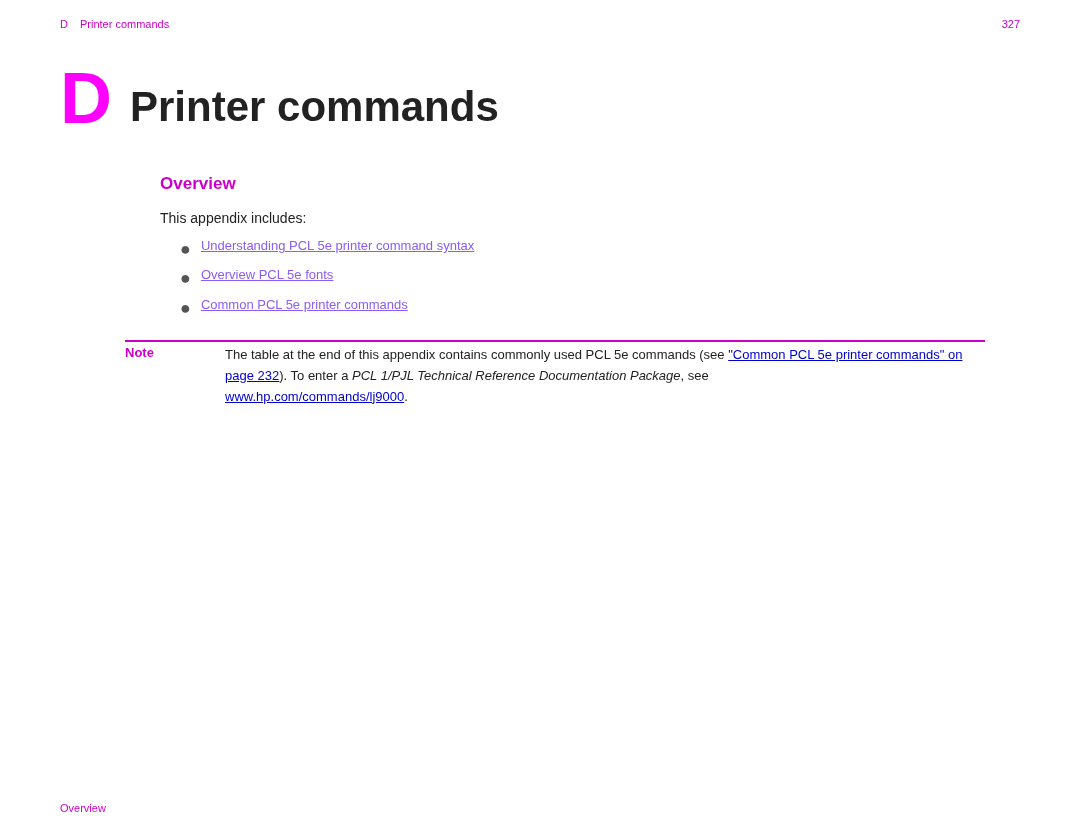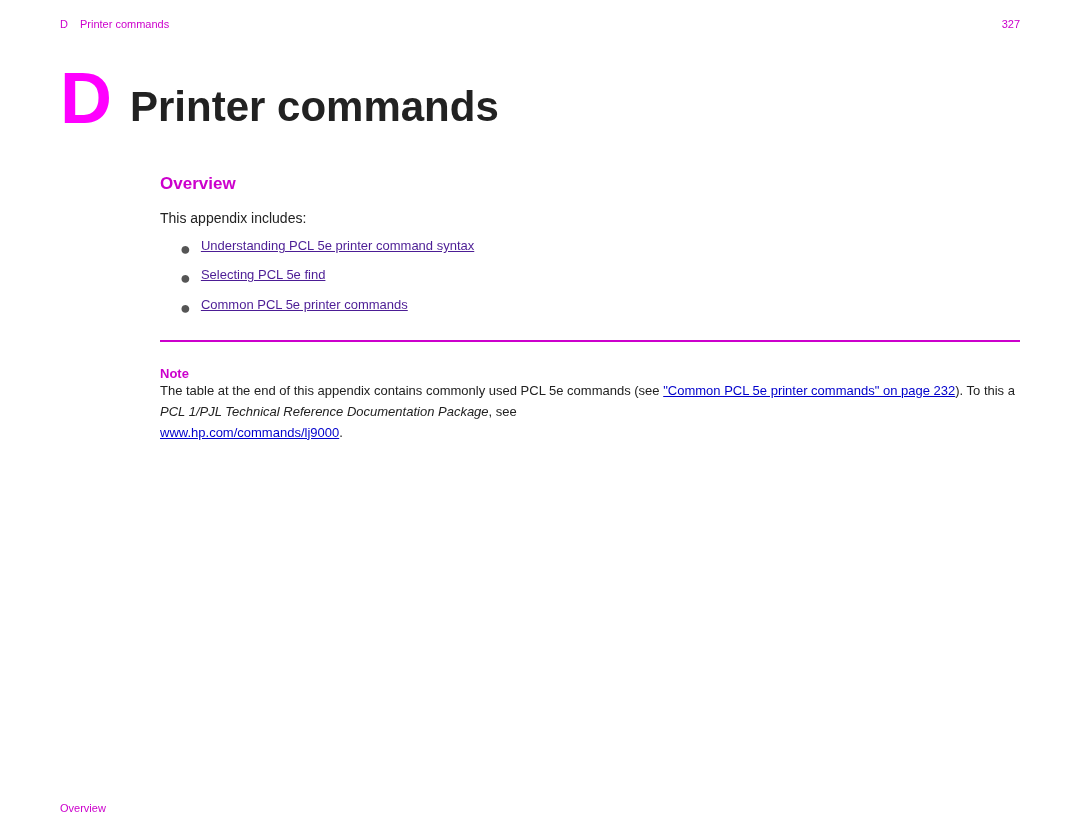--- a/index.html
+++ b/index.html
@@ -118,35 +118,34 @@
     }
 
     .bullet-dot {
       color: #555555;
       font-size: 18px;
       line-height: 1.3;
       flex-shrink: 0;
     }
 
     .bullet-link {
-      color: #4c1d95;
+      color: #8b5cf6;
       text-decoration: underline;
       font-size: 13px;
       cursor: pointer;
     }
 
     
     .note-section {
       display: flex;
-      margin-left: 100px;
+      margin-left: 65px;
       margin-top: 16px;
       max-width: 860px;
       border-top: 2px solid #cc00cc;
-      padding-top: 24px;
-      flex-direction: column;
+      padding-top: 3px;
     }
 
     .note-label {
       font-size: 13px;
       font-weight: bold;
       color: #cc00cc;
       min-width: 100px;
       flex-shrink: 0;
     }
 
@@ -207,32 +206,32 @@
 
     <div class="appendix-text">This appendix includes:</div>
 
     <div class="bullet-list">
       <div class="bullet-item">
         <span class="bullet-dot">●</span>
         <a class="bullet-link" href="#">Understanding PCL 5e printer command syntax</a>
       </div>
       <div class="bullet-item">
         <span class="bullet-dot">●</span>
-        <a class="bullet-link" href="#">Selecting PCL 5e find</a>
+        <a class="bullet-link" href="#">Overview PCL 5e fonts</a>
       </div>
       <div class="bullet-item">
         <span class="bullet-dot">●</span>
         <a class="bullet-link" href="#">Common PCL 5e printer commands</a>
       </div>
     </div>
 
     <div class="note-section">
       <div class="note-label">Note</div>
       <div class="note-content">
-        <span>The table at the end of this appendix contains commonly used PCL 5e commands (see </span><a class="note-link" href="#">"Common PCL 5e printer commands" on page 232</a><span>). To this a </span><span class="note-italic">PCL 1/PJL Technical Reference Documentation Package</span><span>, see</span>
+        <span>The table at the end of this appendix contains commonly used PCL 5e commands (see </span><a class="note-link" href="#">"Common PCL 5e printer commands" on page 232</a><span>). To enter a </span><span class="note-italic">PCL 1/PJL Technical Reference Documentation Package</span><span>, see</span>
         <br>
         <a class="note-link" href="#">www.hp.com/commands/lj9000</a><span>.</span>
       </div>
     </div>
 
   </div>
 
   <div class="footer-bar">
     <span class="footer-text">Overview</span>
   </div>

